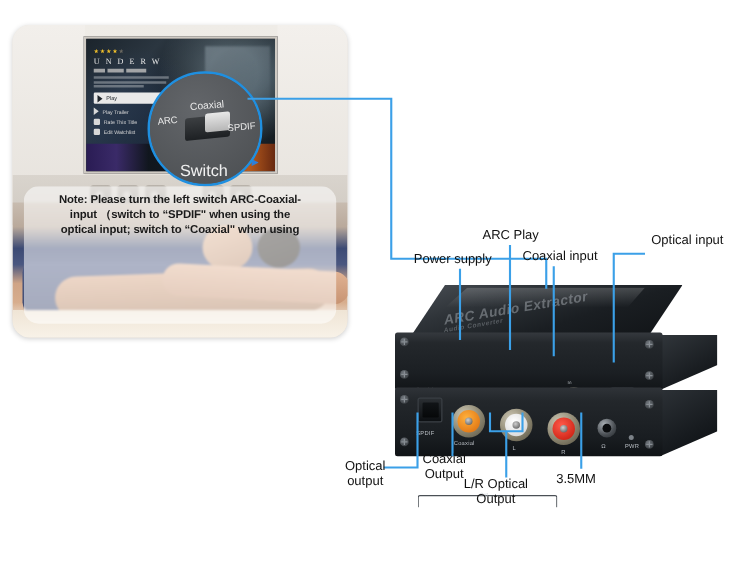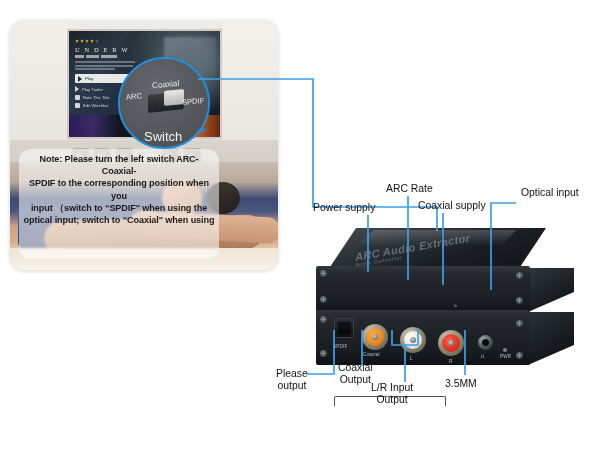--- a/index.html
+++ b/index.html
@@ -108,21 +108,21 @@
     background:linear-gradient(160deg,#e4bb9c,#b98b6b);}
   .head-b{position:absolute;left:196px;bottom:56px;width:34px;height:32px;border-radius:50%;
     background:linear-gradient(160deg,#3a3630,#241f1b);}
   .shirt{position:absolute;left:8px;bottom:20px;width:120px;height:40px;border-radius:8px;
     background:linear-gradient(180deg,#4d5a84,#39456d);}
   .pillow{position:absolute;left:0;bottom:0;width:268px;height:22px;
     background:linear-gradient(180deg,#efe4d5,#f8f2e8);}
 
   
   .note{
-    position:absolute;left:9px;top:129px;width:200px;height:110px;
+    position:absolute;left:9px;top:129px;width:250px;height:110px;
     border-radius:12px;
     background:rgba(255,255,255,.55);
     backdrop-filter:blur(1px);
     box-sizing:border-box;padding:4px 4px 0 4px;
   }
   .note p{
     margin:0;text-align:center;
     font-family:"Liberation Sans", sans-serif;
     font-weight:bold;font-size:9.1px;line-height:12.2px;color:#1a1a1a;
     letter-spacing:-.1px;
@@ -314,21 +314,20 @@
       <div class="sw-body"></div>
       <div class="sw-knob"></div>
       <span class="lbl lbl-coax">Coaxial</span>
       <span class="lbl lbl-arc">ARC</span>
       <span class="lbl lbl-spdif">SPDIF</span>
       <span class="lbl lbl-switch">Switch</span>
     </div>
 
     <div class="note">
       <p>Note: Please turn the left switch ARC-Coaxial-</p>
-      <p>SPDIF to the corresponding position when you</p>
       <p>input （switch to “SPDIF" when using the</p>
       <p>optical input; switch to “Coaxial" when using</p>
     </div>
   </div>
 
   <div class="device">
     <div class="dev-top"></div>
     <div class="dev-top-sheen"></div>
     <div class="brand">
       <span>ARC Audio Extractor</span>
@@ -423,32 +422,32 @@
 
       <path d="M362,330 L362,365"></path>
 
       <path d="M392,330 L392,345 L418,345 L418,330"></path>
       <path d="M405,345 L405,382"></path>
 
       <path d="M465,330 L465,375"></path>
     </g>
   </svg>
 
-  <div class="lab" style="left:313px;top:202px">Power supply</div>
-  <div class="lab" style="left:386px;top:183px">ARC Rate</div>
-  <div class="lab" style="left:418px;top:200px">Coaxial supply</div>
+  <div class="lab" style="left:331px;top:202px">Power supply</div>
+  <div class="lab" style="left:386px;top:183px">ARC Play</div>
+  <div class="lab" style="left:418px;top:200px">Coaxial input</div>
   <div class="lab" style="left:521px;top:187px">Optical input</div>
 
   <div class="lab c" style="left:276px;top:368px">
-    <div>Please</div>
+    <div>Optical</div>
     <div>output</div>
   </div>
   <div class="lab c" style="left:338px;top:362px">
     <div>Coaxial</div>
     <div>Output</div>
   </div>
   <div class="lab c" style="left:371px;top:382px">
-    <div>L/R Input</div>
+    <div>L/R Optical</div>
     <div>Output</div>
   </div>
   <div class="lab" style="left:445px;top:378px">3.5MM</div>
 
 </div>
 
 </body></html>

